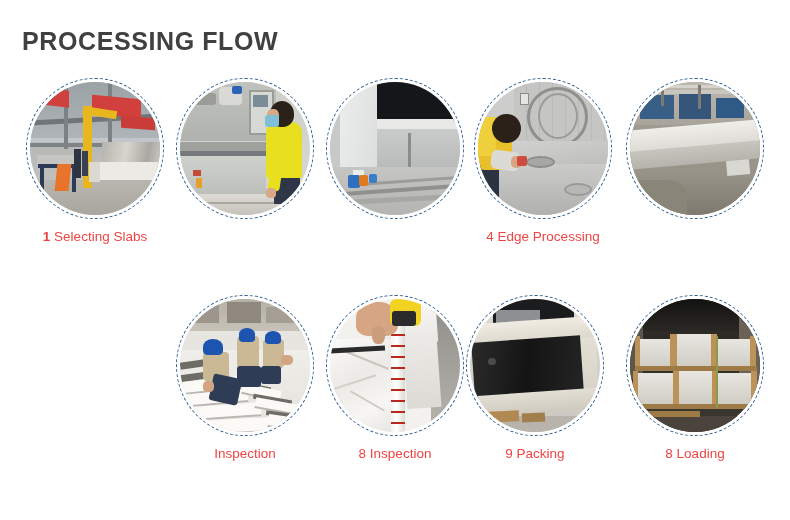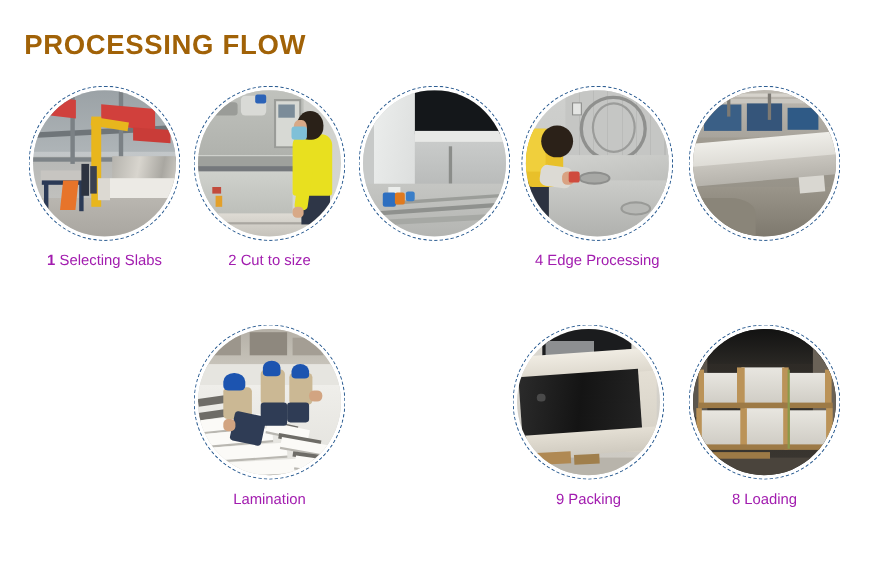--- a/index.html
+++ b/index.html
@@ -8,21 +8,21 @@
     background:#ffffff;
     font-family:"Liberation Sans", sans-serif;
     overflow:hidden;
     position:relative;
   }
   .page{position:relative;width:790px;height:520px;background:#fff;}
 
   .title{
     position:absolute;left:22px;top:27px;
     font-size:25px;font-weight:bold;letter-spacing:.6px;
-    color:#a16207;
+    color:#404040;
     font-family:"Liberation Sans", sans-serif;
   }
 
   .row{position:absolute;left:0;width:790px;height:215px;}
   .row1{top:78px;}
   .row2{top:295px;}
 
   .step{position:absolute;top:0;width:150px;text-align:center;}
 
   
@@ -39,21 +39,21 @@
     width:100%;height:100%;
     border-radius:50%;
     overflow:hidden;
     background:#b9bcbd;
   }
   .photo > i{position:absolute;display:block;}
 
   .label{
     margin-top:9px;
     font-size:13.5px;
-    color:#a21caf;
+    color:#ef4444;
     line-height:17px;
     font-family:"Liberation Sans", sans-serif;
   }
   .label b{font-weight:bold;}
 
   
   .p1{background:linear-gradient(#cdd2d4,#c2c6c8 45%,#b7b8b6 46%,#c9c8c4);}
   .p1 .roof{left:0;top:0;width:100%;height:42%;background:linear-gradient(#9ba2a6,#aeb4b7);}
   .p1 .beam1{left:0;top:26%;width:100%;height:5px;background:#6f7579;transform:rotate(-3deg);}
   .p1 .beam2{left:0;top:46%;width:100%;height:4px;background:#7d8387;}
@@ -286,24 +286,20 @@
           <i class="slab"></i>
             <i class="slabline"></i>
           <i class="pants"></i>
             <i class="torso"></i>
             <i class="arm"></i>
           <i class="head"></i>
             <i class="face"></i>
             <i class="mask"></i>
             <i class="hand"></i>
         </div>
-      </div>
-      <div class="label">
-        <b class="num" style="font-weight:normal">2</b>
-        <span>Cut to size</span>
       </div>
     </div>
 
     <div class="step" style="left:320px;">
       <div class="ring">
         <div class="photo p3">
           <i class="dark"></i>
             <i class="dark2"></i>
             <i class="backwall"></i>
           <i class="wallL"></i>
@@ -398,24 +394,47 @@
           <i class="uni" style="left:44%;top:28%;width:17%;height:24%;"></i>
           <i class="helm" style="left:45%;top:22%;width:13%;height:10%;"></i>
           <i class="jeans" style="left:44%;top:50%;width:18%;height:16%;"></i>
           <i class="uni" style="left:64%;top:30%;width:16%;height:22%;"></i>
           <i class="helm" style="left:65%;top:24%;width:13%;height:10%;"></i>
           <i class="skin" style="left:78%;top:42%;width:9%;height:8%;"></i>
           <i class="jeans" style="left:62%;top:50%;width:16%;height:14%;"></i>
         </div>
       </div>
       <div class="label">
-        <div>Lamination</div>
-      </div>
-    </div>
-
+        <div>Inspection</div>
+      </div>
+    </div>
+
+    <div class="step" style="left:320px;">
+      <div class="ring">
+        <div class="photo p8">
+          <i class="gapR"></i>
+            <i class="marbleT"></i>
+            <i class="marbleR"></i>
+          <i class="marbleL"></i>
+            <i class="vein1"></i>
+            <i class="vein2"></i>
+            <i class="vein3"></i>
+          <i class="edge8"></i>
+          <i class="tape"></i>
+            <i class="tapemark"></i>
+          <i class="hand8"></i>
+            <i class="finger"></i>
+          <i class="tapecase"></i>
+            <i class="tapecase2"></i>
+        </div>
+      </div>
+      <div class="label">
+        <span>8 Inspection</span>
+      </div>
+    </div>
 
     <div class="step" style="left:460px;">
       <div class="ring">
         <div class="photo p9">
           <i class="dkback"></i>
             <i class="graytop"></i>
           <i class="crateR"></i>
             <i class="crateTop"></i>
           <i class="blackslab"></i>
             <i class="hole"></i>

